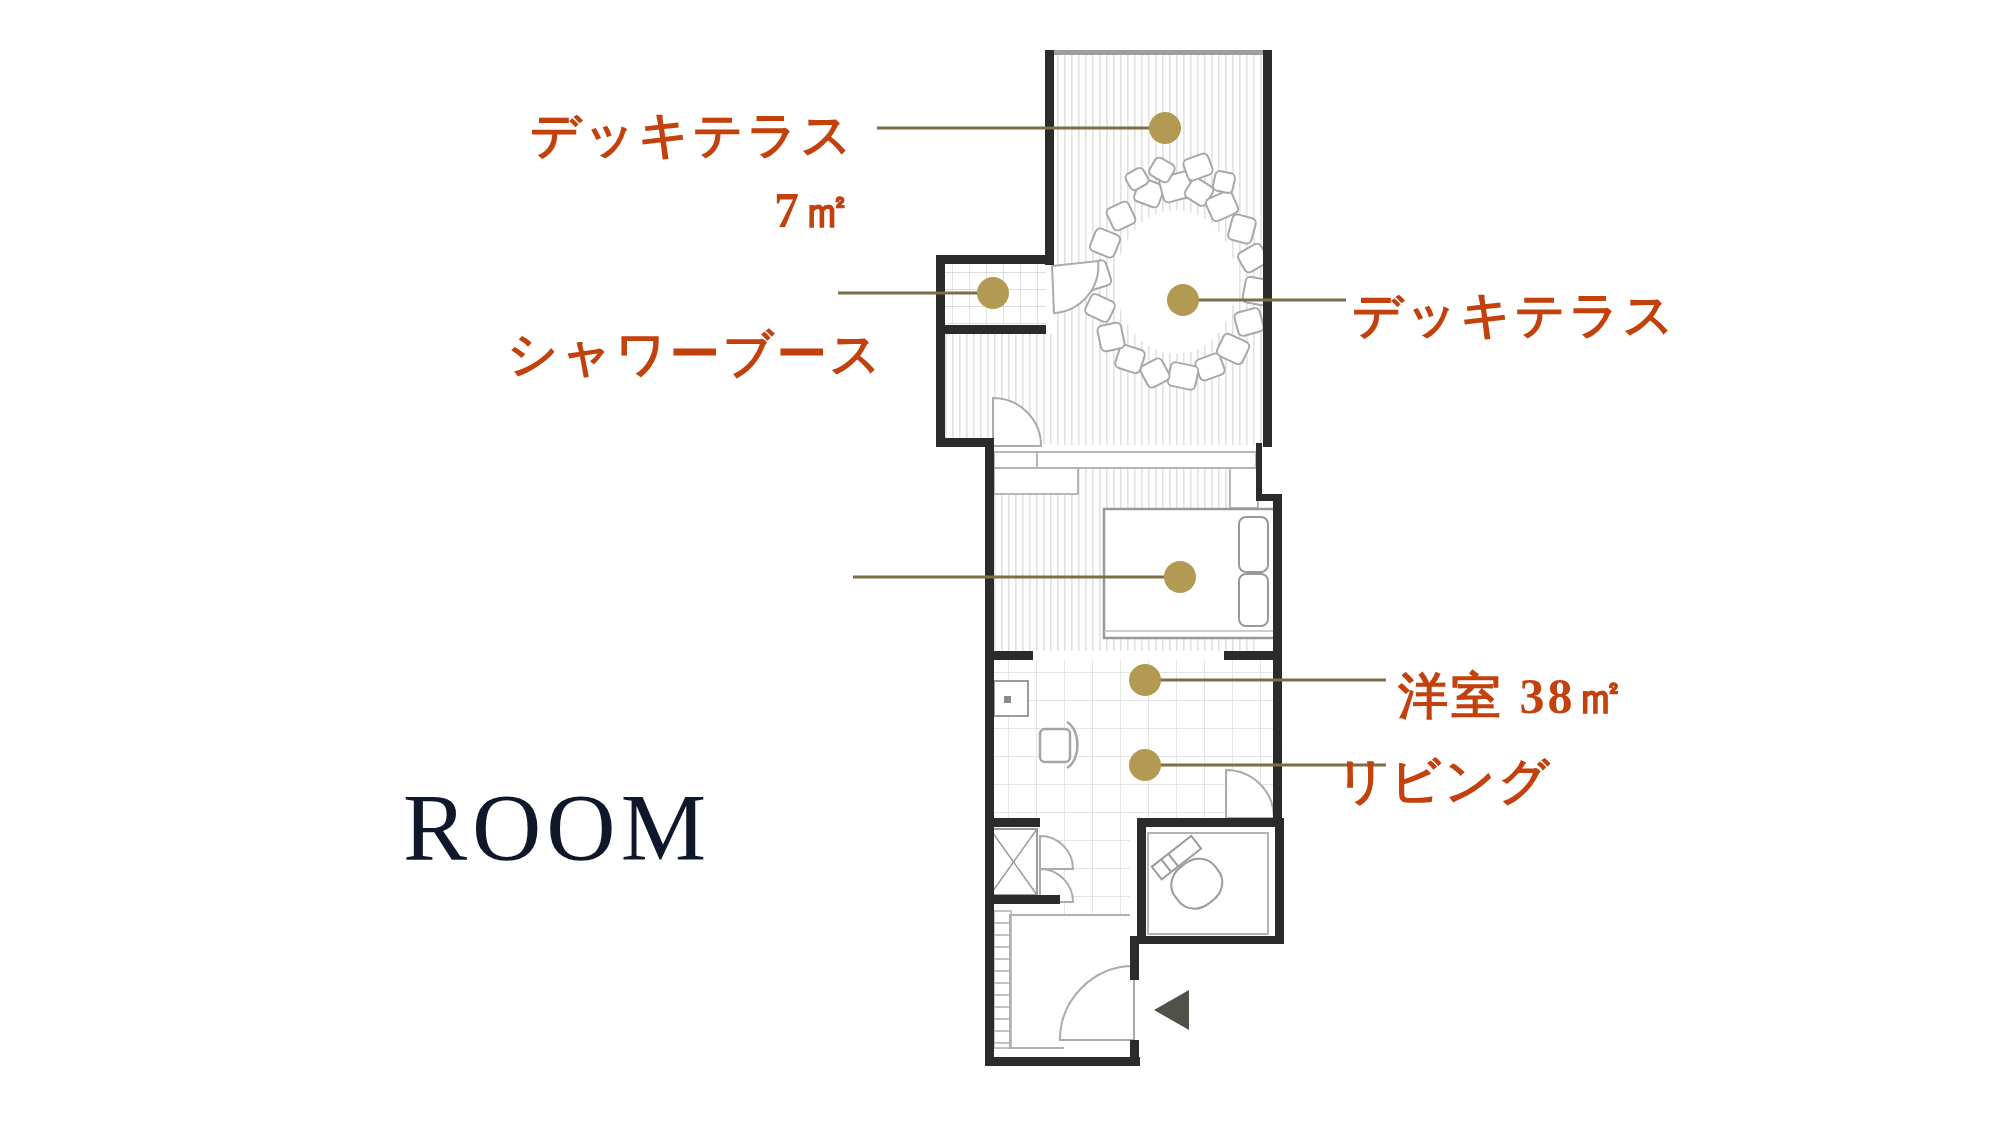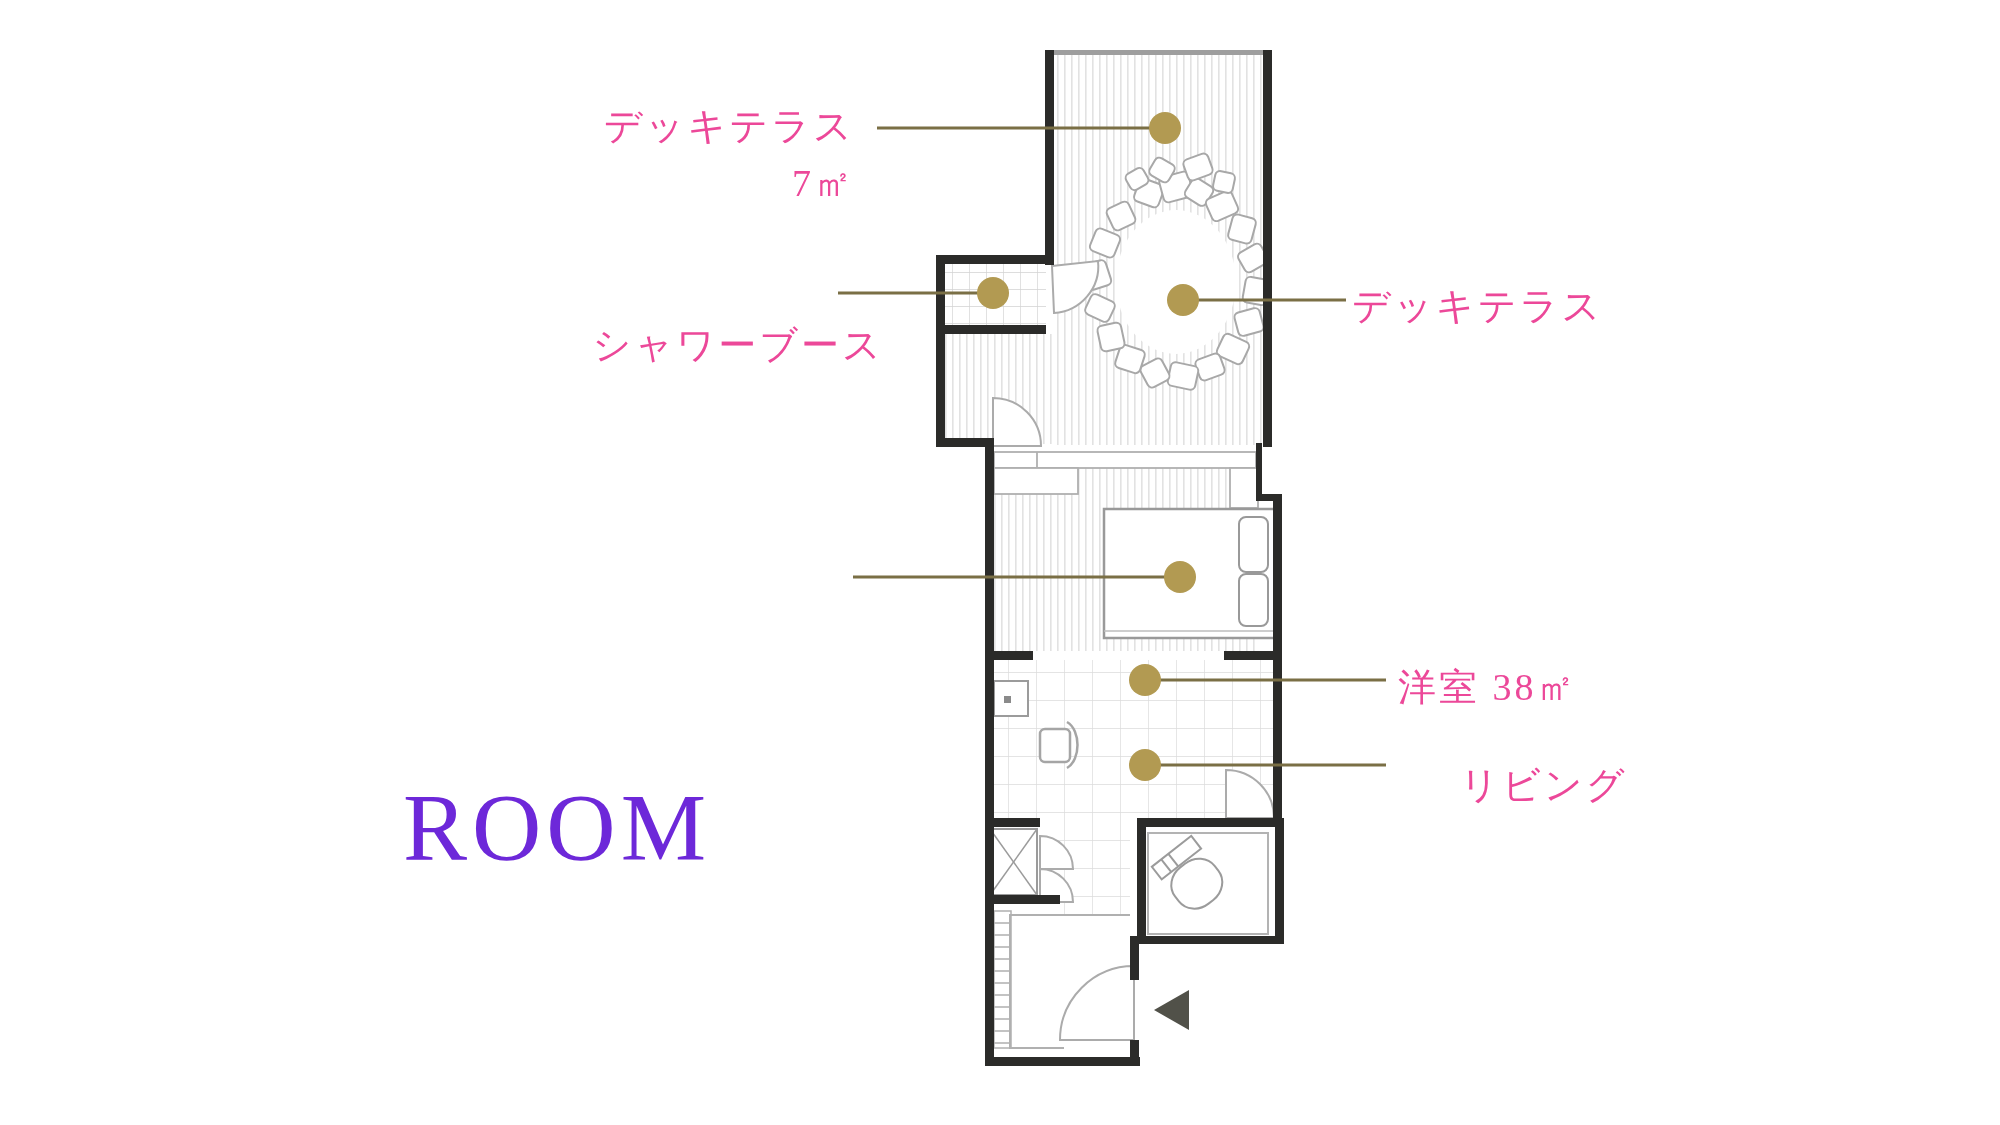--- a/index.html
+++ b/index.html
@@ -2,37 +2,37 @@
 <html><head>
 <meta charset="utf-8">
 <style>
   html,body{margin:0;padding:0;}
   body{width:2000px;height:1125px;background:#ffffff;overflow:hidden;}
   .stage{position:relative;width:2000px;height:1125px;background:#ffffff;}
   .plan-svg{position:absolute;left:0;top:0;width:2000px;height:1125px;}
   .callout{
     position:absolute;
     font-family:"Liberation Serif","DejaVu Serif",serif;
-    font-weight:400;
-    font-size:38px;
+    font-weight:700;
+    font-size:50px;
     letter-spacing:3px;
-    color:#ec4899;
+    color:#c2410c;
     line-height:1.5;
     white-space:nowrap;
   }
   .align-right{text-align:right;}
   .page-title{
     position:absolute;
     left:403px;
     top:772px;
     font-family:"Liberation Serif","DejaVu Serif",serif;
     font-weight:400;
     font-size:96px;
     letter-spacing:5px;
-    color:#6d28d9;
+    color:#0f172a;
     line-height:1.16;
     white-space:nowrap;
   }
 </style>
 </head>
 <body>
 
 <div class="stage">
 
   <svg class="plan-svg" viewBox="0 0 2000 1125">
@@ -197,21 +197,21 @@
 
   <div class="callout" style="left:1352px;top:278px;">
     <div>デッキテラス</div>
   </div>
 
 
   <div class="callout" style="left:1398px;top:659px;">
     <div>洋室 38㎡</div>
   </div>
 
-  <div class="callout" style="left:1460px;top:744px;margin-top:13px;">
+  <div class="callout" style="left:1336px;top:744px;">
     <div>リビング</div>
   </div>
 
   <div class="page-title">
     <div>ROOM</div>
   </div>
 
 </div>
 
 </body></html>

